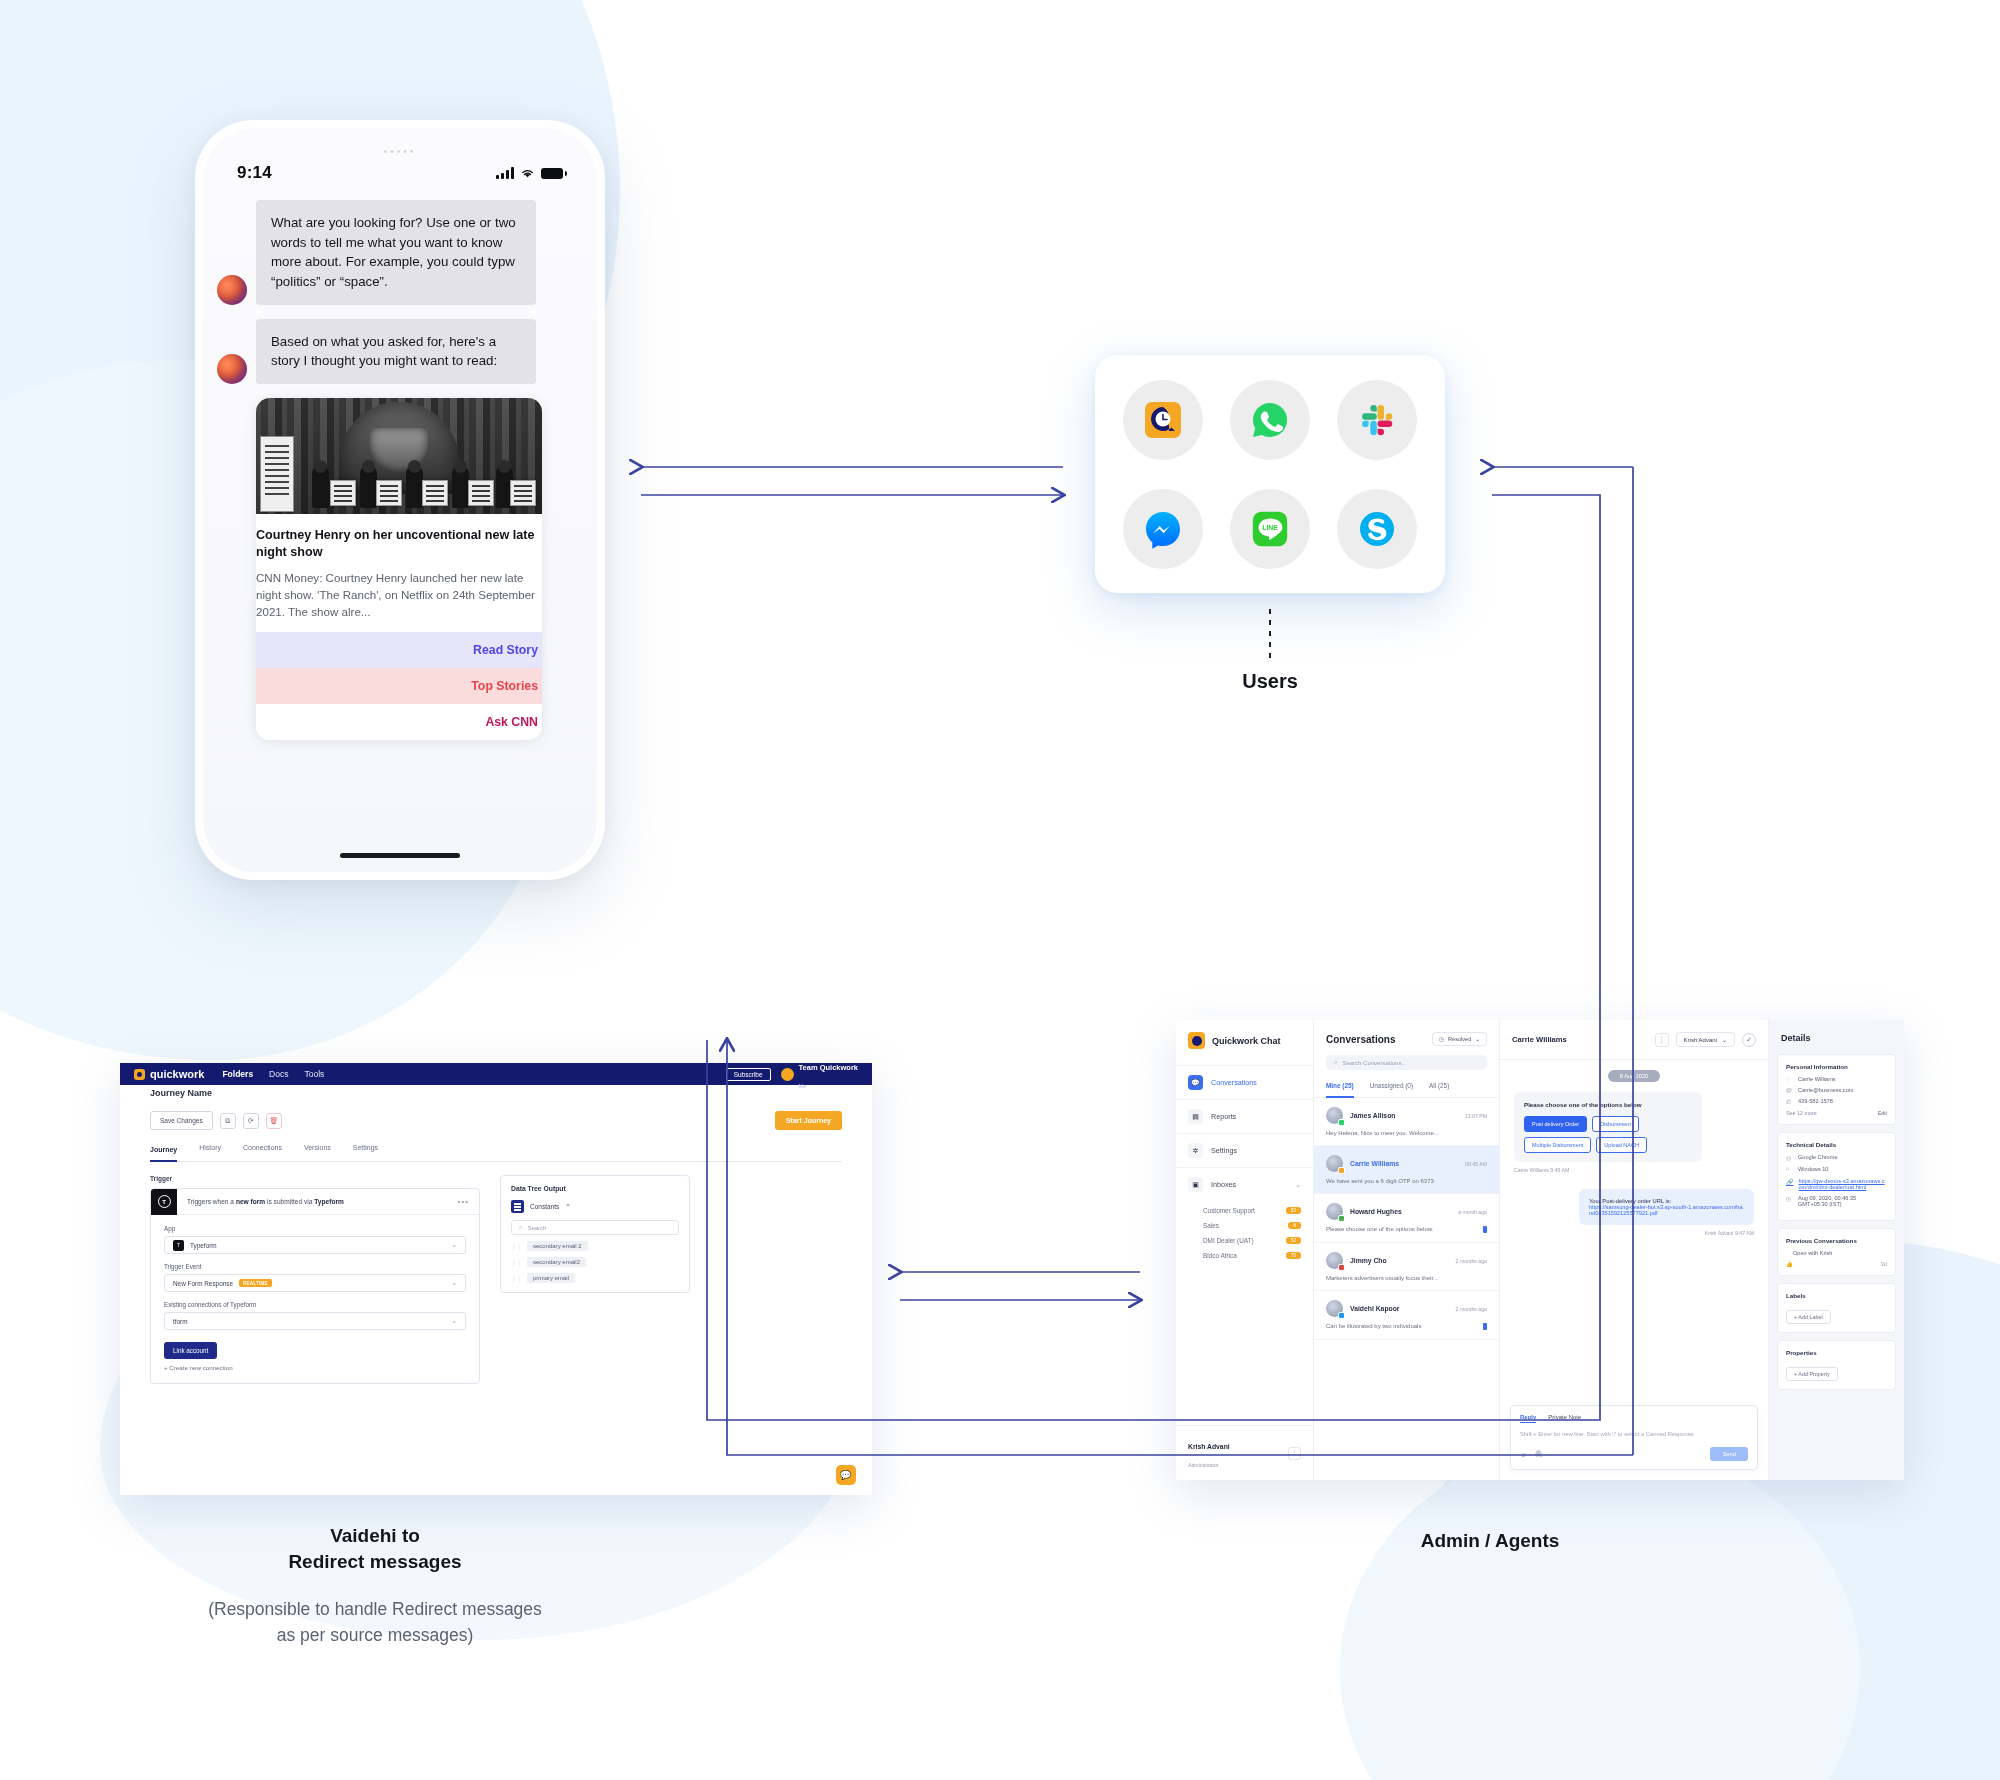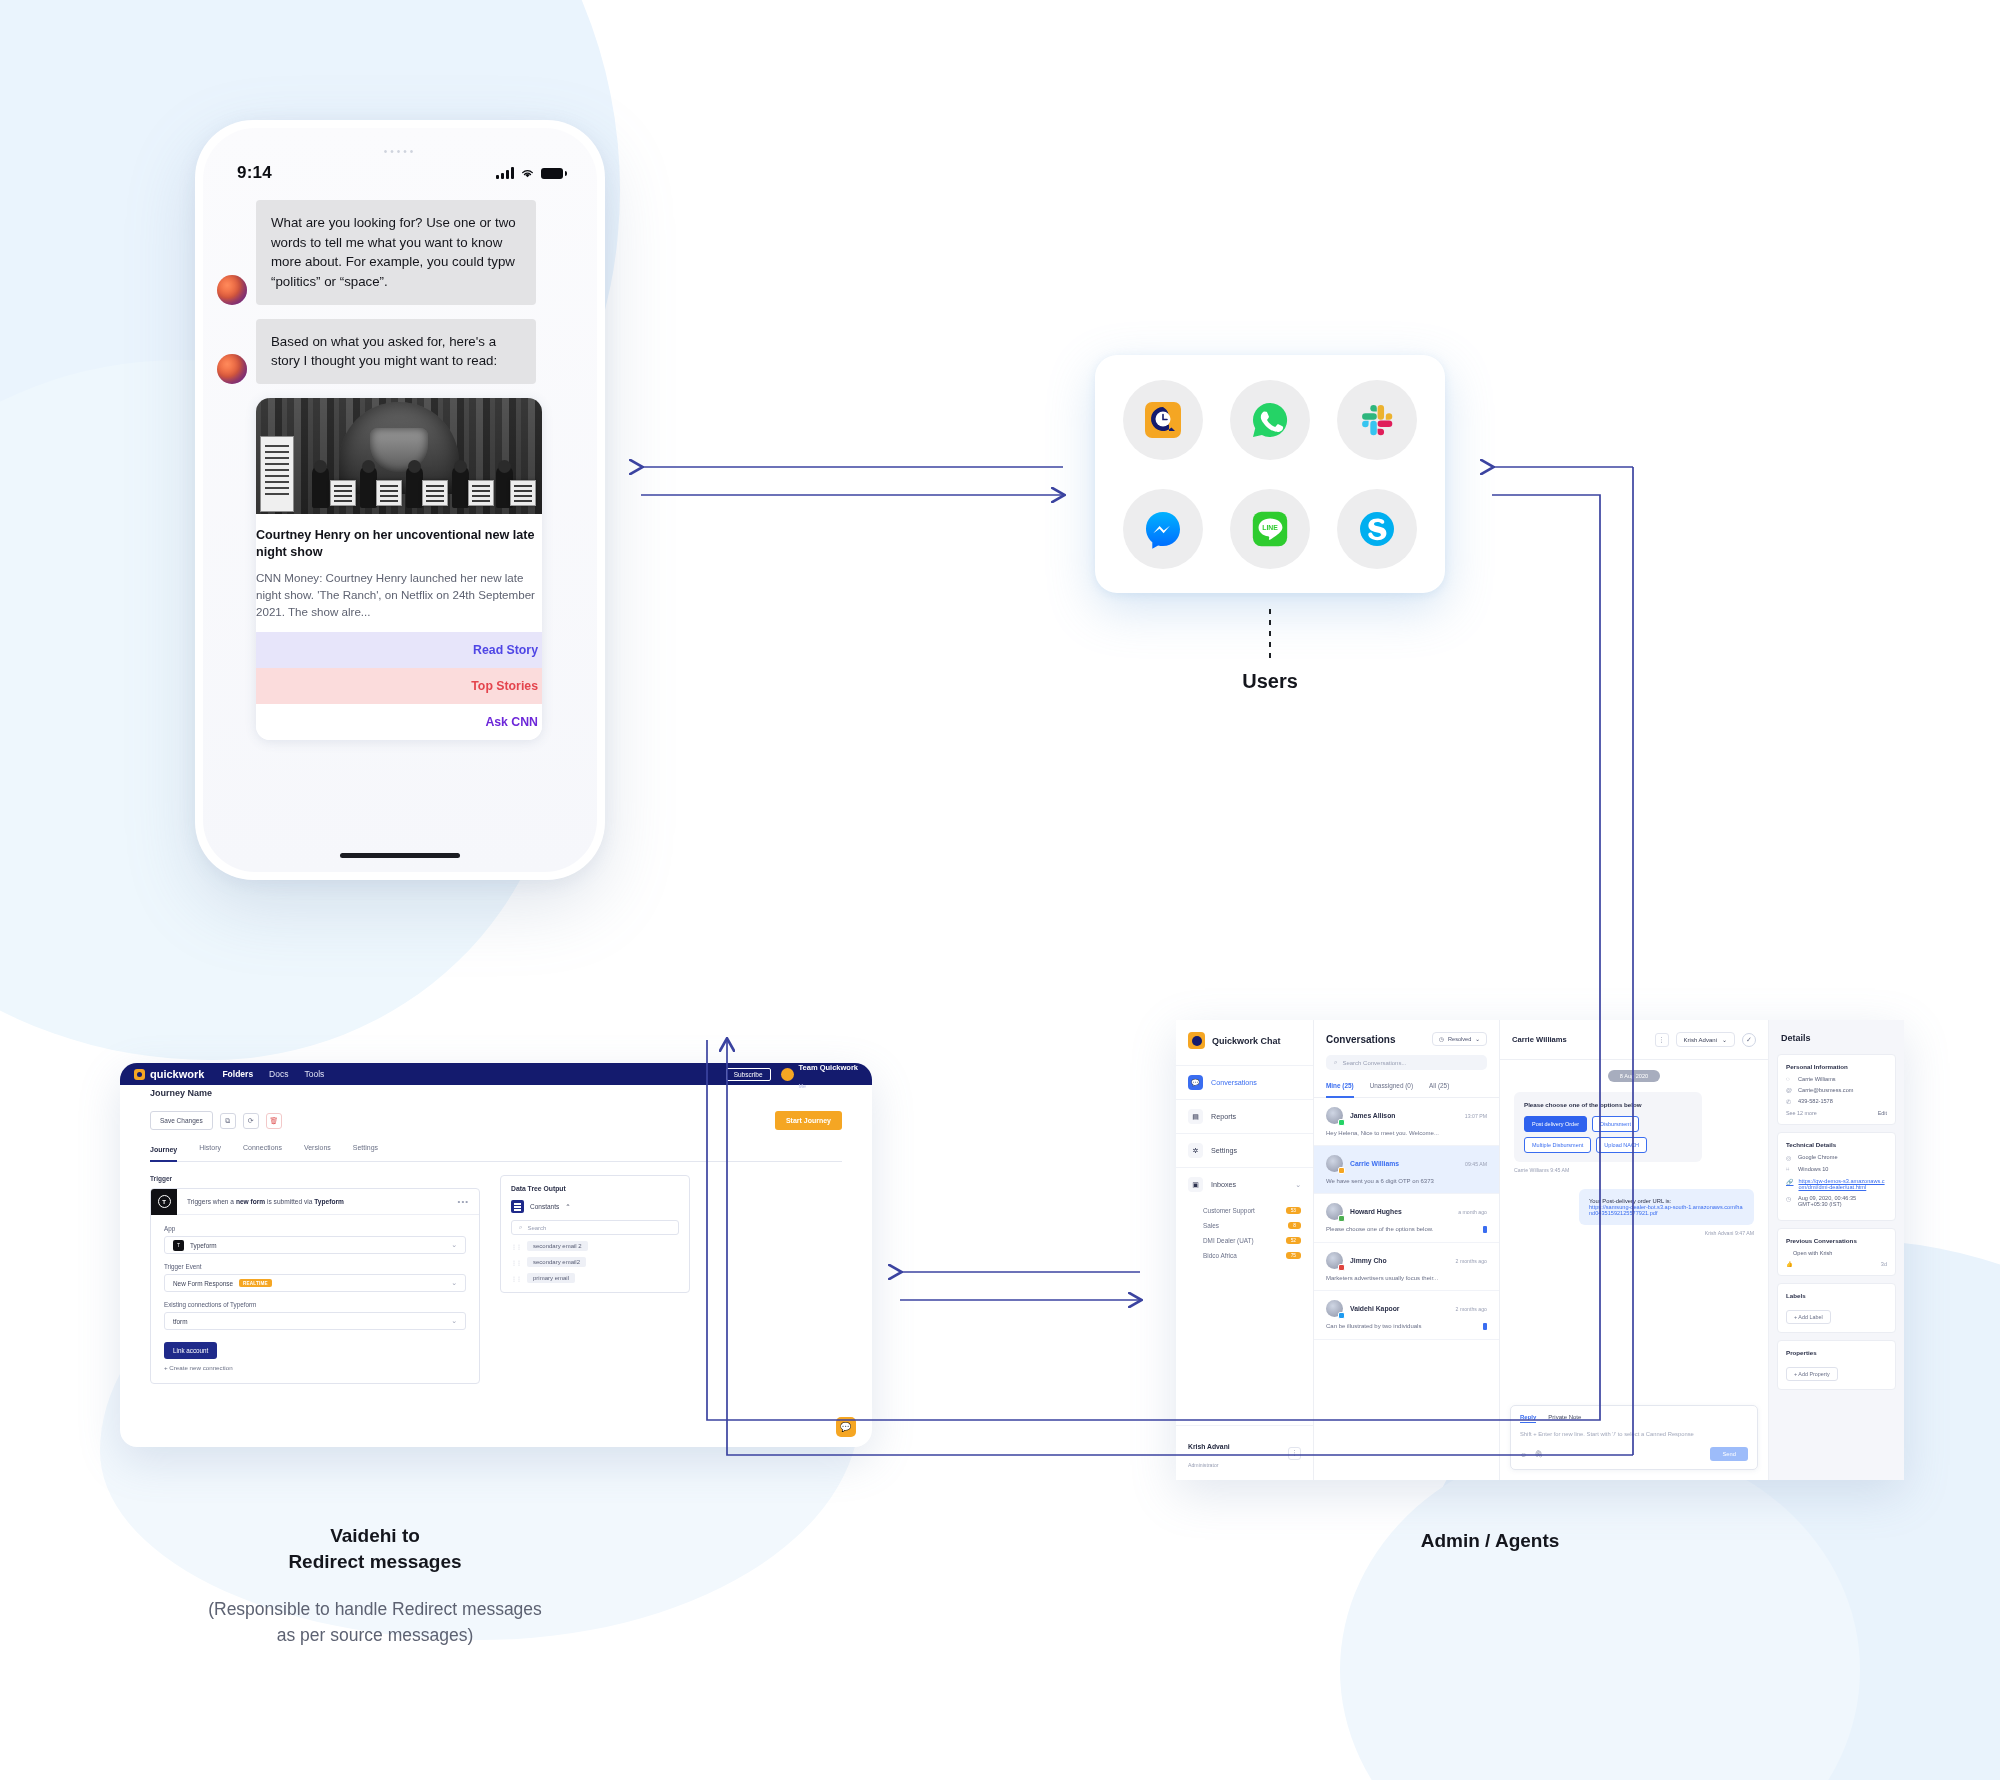--- a/index.html
+++ b/index.html
@@ -126,21 +126,21 @@
                box-shadow:0 6px 0 #444,0 12px 0 #444,0 18px 0 #444,0 24px 0 #444,0 30px 0 #444,0 36px 0 #444,0 42px 0 #444,0 48px 0 #444;}
 
   .card-body { padding: 13px 0 12px; }
   .card-title { font-size: 12.6px; font-weight: 700; line-height: 1.33; color: #12131a; }
   .card-desc { margin-top: 8px; font-size: 11.6px; line-height: 1.47; color: #5e6271; }
   .card-action {
     text-align: right; font-size: 12.3px; font-weight: 700; padding: 11px 4px;
   }
   .act-read { background: #e7e5fa; color: #4f46e5; }
   .act-top  { background: #fbdcdc; color: #e4444d; }
-  .act-ask  { background: #ffffff; color: #6d28d9; }
+  .act-ask  { background: #ffffff; color: #be185d; }
   .home-bar {
     position: absolute; left: 50%; transform: translateX(-50%); bottom: 14px;
     width: 120px; height: 5px; border-radius: 3px; background: #1b1c22;
   }
 
   
   .users-block { position: absolute; left: 1095px; top: 355px; width: 350px; }
   .channels-card {
     width: 350px; height: 238px; border-radius: 22px; background: #fff;
     box-shadow: 0 16px 48px rgba(120,170,220,.30), 0 2px 10px rgba(120,170,220,.18);
@@ -152,21 +152,21 @@
   .users-dots {
     width: 2px; margin: 16px auto 0; height: 52px;
     background: repeating-linear-gradient(180deg,#1c2024 0 5px, transparent 5px 11px);
   }
   .users-label { text-align: center; margin-top: 9px; font-size: 20px; font-weight: 700; color: #14161d; }
 
   
   .shot { position: absolute; background: #fff; box-shadow: 0 14px 44px rgba(110,135,175,.20); overflow: hidden; }
 
   
-  #mediator-shot { left: 120px; top: 1063px; width: 752px; height: 384px; border-radius: 17px; }
+  #mediator-shot { left: 120px; top: 1063px; width: 752px; height: 432px; }
   .qw-topbar {
     height: 22px; background: #141b6e; display: flex; align-items: center; padding: 0 14px; gap: 18px;
   }
   .qw-logo { display:flex; align-items:center; gap:5px; color:#fff; font-size:11px; font-weight:700; }
   .qw-logo .dot { width:11px;height:11px;border-radius:3px;background:#f5a623;position:relative; }
   .qw-logo .dot::after{content:"";position:absolute;left:3px;top:3px;width:5px;height:5px;border-radius:50%;background:#141b6e;}
   .qw-nav { display:flex; gap:16px; color:#dfe1f4; font-size:8.5px; }
   .qw-nav .active { color:#fff; font-weight:700; }
   .qw-top-right { margin-left:auto; display:flex; align-items:center; gap:10px; }
   .qw-sub { border:1px solid #fff; color:#fff; font-size:6.5px; padding:2px 7px; border-radius:2px; }

